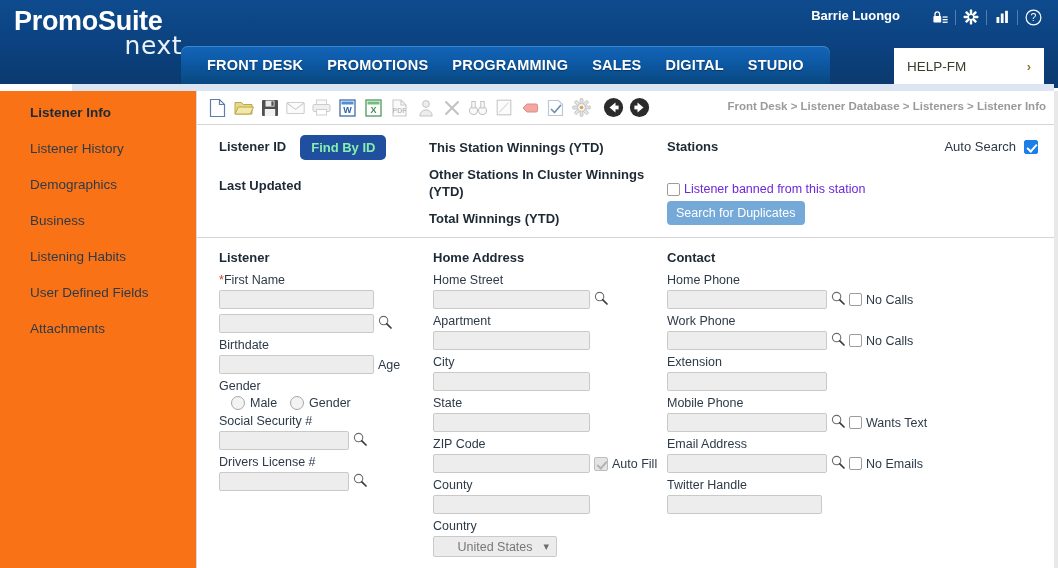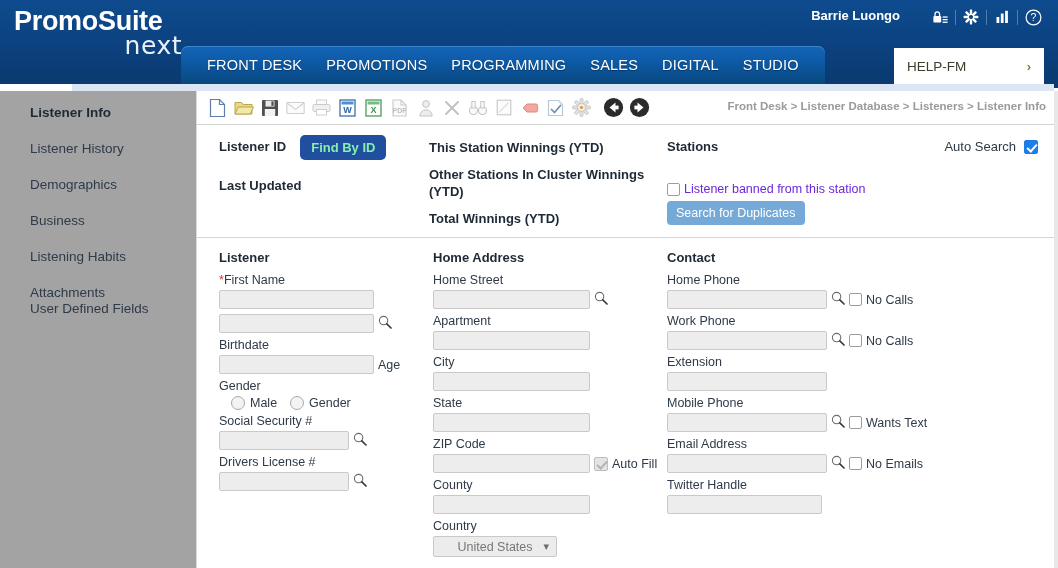--- a/index.html
+++ b/index.html
@@ -52,21 +52,21 @@
   
   .navbar {
     position: absolute; left: 181px; top: 46px; height: 38px;
     background: linear-gradient(180deg, #1465b8 0%, #0d5aa7 40%, #09487f 100%);
     border-radius: 7px 7px 0 0;
     display: flex; align-items: center;
     padding: 0 14px;
     box-shadow: inset 0 1px 0 #3a86cc;
   }
   .nav-item {
-    color: #ffffff; font-size: 14.5px; font-weight: normal;
+    color: #ffffff; font-size: 14.5px; font-weight: bold;
     letter-spacing: 0.2px; padding: 0 12px; cursor: pointer;
     white-space: nowrap; line-height: 38px;
     text-shadow: 0 1px 1px rgba(0,0,0,.35);
   }
   .station-select {
     position: absolute; right: 14px; top: 48px;
     width: 124px; height: 34px; background: #ffffff;
     border: 1px solid #ffffff;
     display: flex; align-items: center; justify-content: space-between;
     padding: 0 12px; cursor: pointer;
@@ -81,21 +81,21 @@
     position: absolute; left: 0; top: 84px; width: 72px; height: 7px;
     background: #ffffff;
   }
   .edge-right {
     position: absolute; right: 0; top: 91px; width: 4px; height: 477px;
     background: #e8e8e8;
   }
 
   .sidebar {
     position: absolute; left: 0; top: 91px; width: 196px; height: 477px;
-    background: #a3a3a3;
+    background: #f97316;
     border-right: 1px solid #d9d9d9;
   }
   .side-item {
     font-size: 13.5px; color: #2e3a48;
     padding: 0 0 0 30px; line-height: 16px;
     cursor: pointer; white-space: nowrap;
   }
   .side-item.active { font-weight: bold; color: #1d2935; }
 
   .content {
@@ -310,22 +310,22 @@
   <div class="band-blue"></div>
   <div class="edge-right"></div>
 
   <div class="sidebar">
     <div style="padding-top:14px;">
       <div class="side-item active" style="margin-bottom:20px;">Listener Info</div>
       <div class="side-item" style="margin-bottom:20px;">Listener History</div>
       <div class="side-item" style="margin-bottom:20px;">Demographics</div>
       <div class="side-item" style="margin-bottom:20px;">Business</div>
       <div class="side-item" style="margin-bottom:20px;">Listening Habits</div>
+      <div class="side-item" style="margin-bottom:20px;">User Defined Fields</div>
       <div class="side-item">Attachments</div>
-      <div class="side-item" style="margin-bottom:20px;">User Defined Fields</div>
     </div>
   </div>
 
   <div class="content">
 
     <div class="toolbar">
 
       <div class="tb-icon">
         <svg width="17" height="20" viewBox="0 0 17 20">
           <path d="M1.5 1.5 h9 l5 5 v12 h-14 z" fill="#ffffff" stroke="#5b7fa8" stroke-width="1.2"></path>

